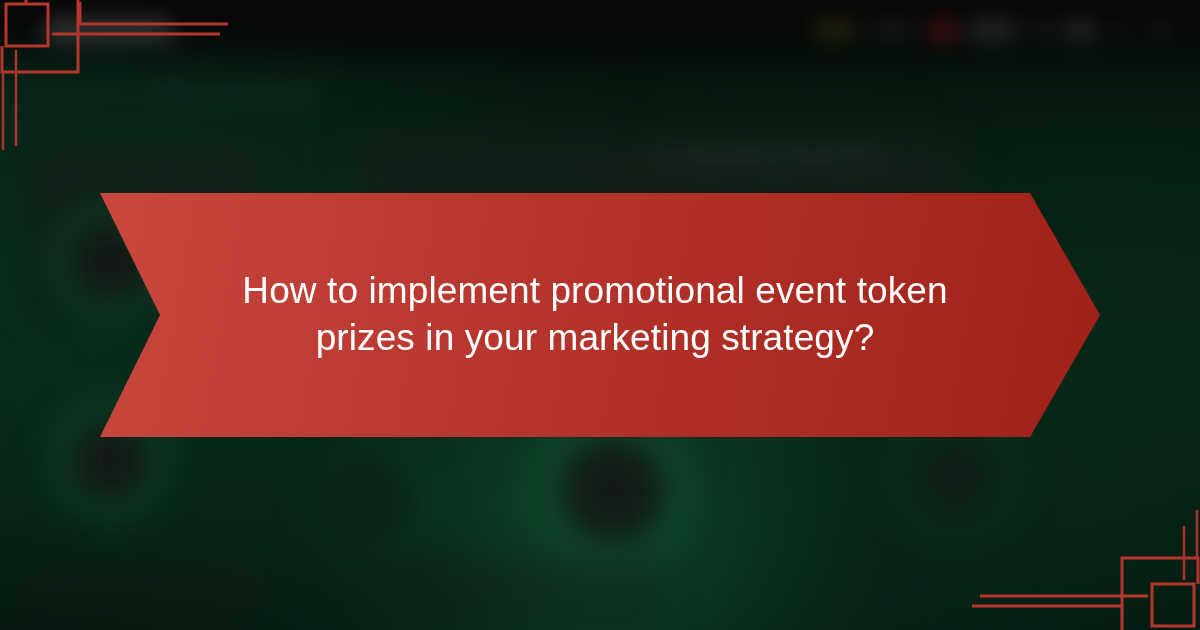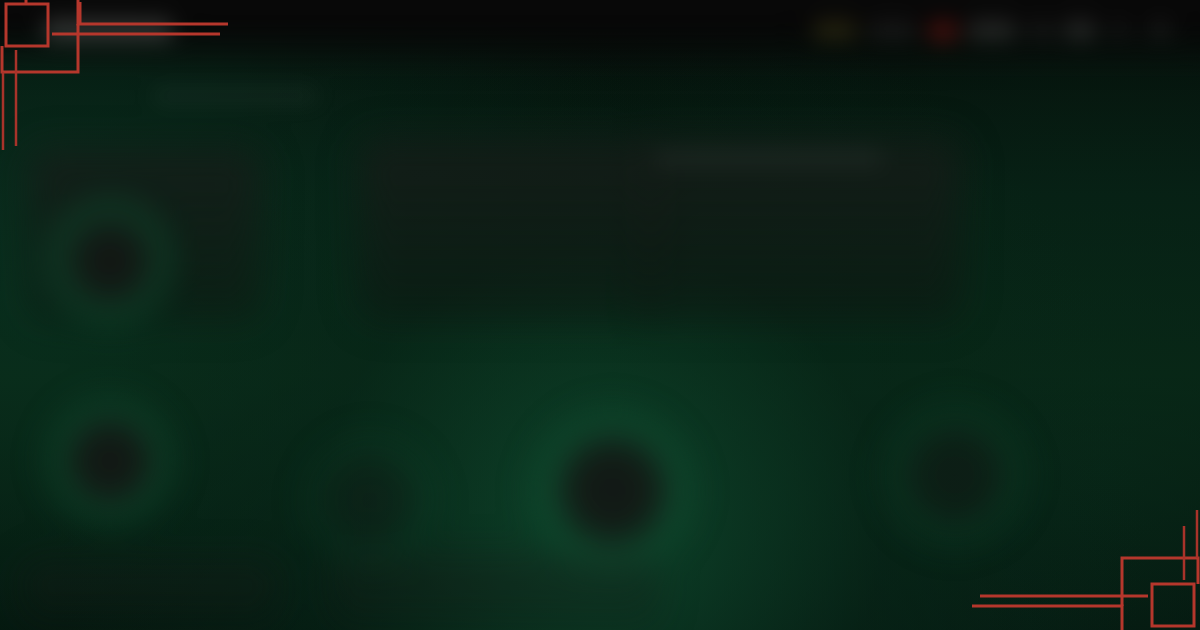--- a/index.html
+++ b/index.html
@@ -181,14 +181,17 @@
     <svg width="460" height="160" viewBox="0 0 460 160" fill="none">
       <rect x="412" y="114" width="42" height="42" stroke="#b5372c" stroke-width="3" fill="none"></rect>
       <path d="M382 160 L382 136 L232 136" stroke="#b5372c" stroke-width="3" fill="none"></path>
       <path d="M458 114 L458 88 L382 88 L382 136" stroke="#b5372c" stroke-width="3" fill="none"></path>
       <path d="M408 126 L240 126" stroke="#b5372c" stroke-width="3" fill="none"></path>
       <path d="M457 88 L457 40" stroke="#a8332a" stroke-width="2.5" fill="none"></path>
       <path d="M444 110 L444 56" stroke="#a8332a" stroke-width="2.5" fill="none"></path>
     </svg>
   </div>
 
+  <div class="banner">
+    <h1 class="banner-title">How to implement promotional event token prizes in your marketing strategy?</h1>
+  </div>
 
 </div>
 
 </body></html>

